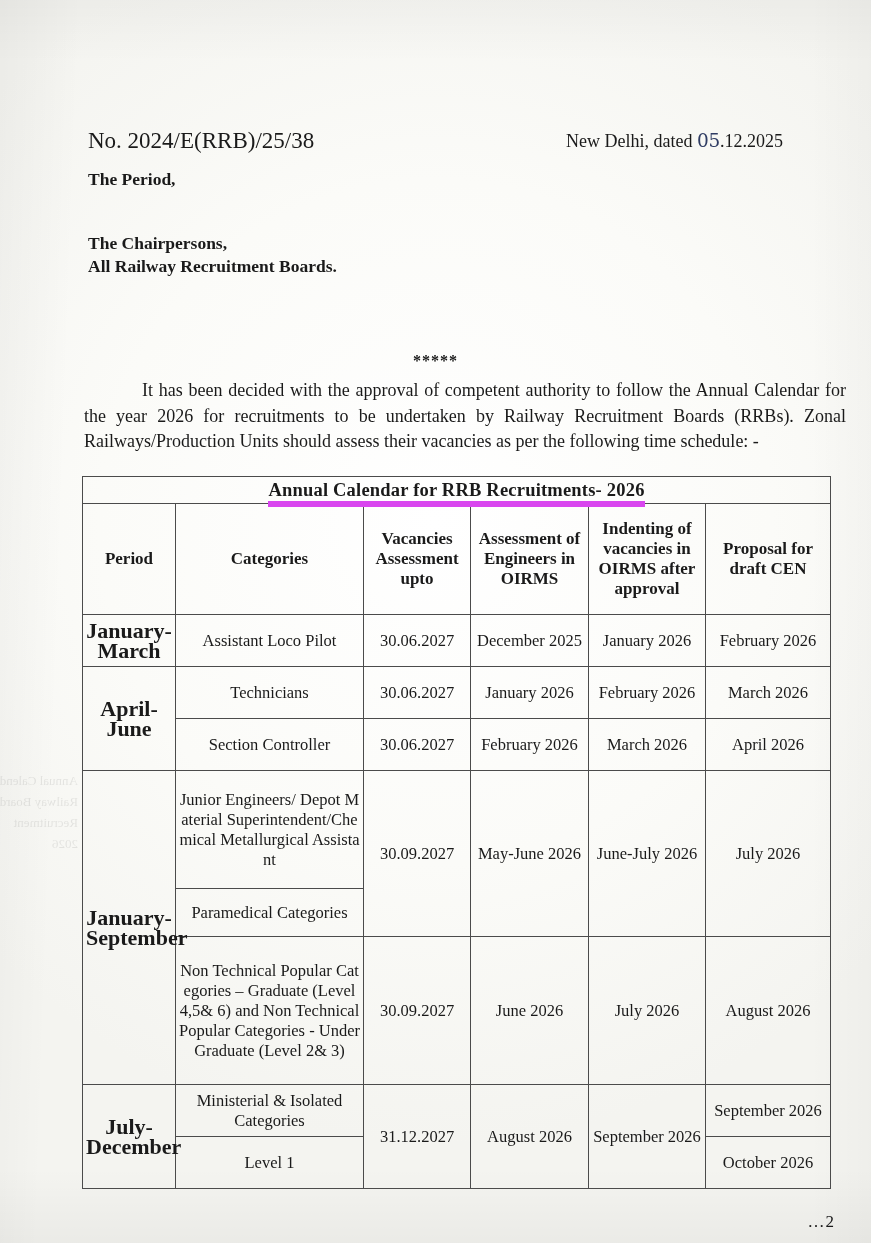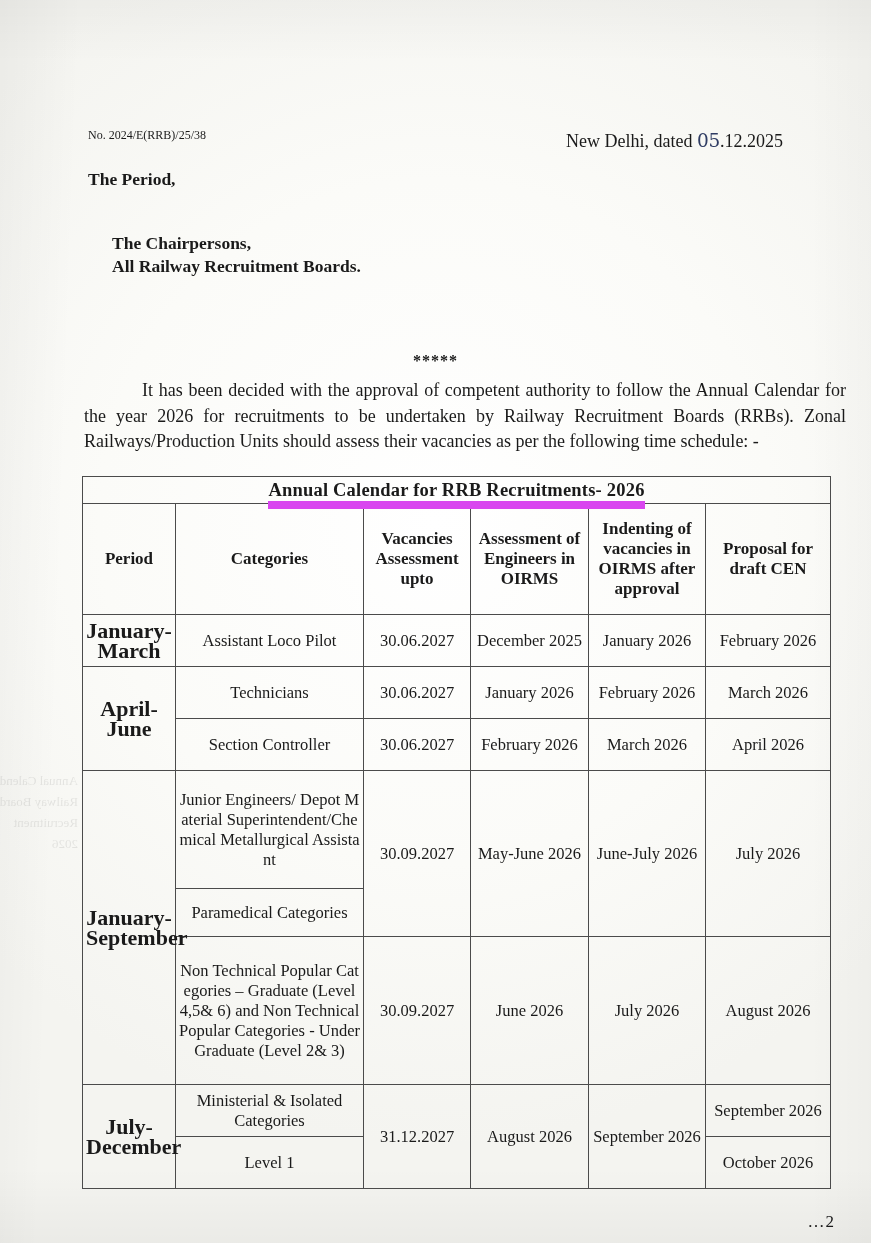--- a/index.html
+++ b/index.html
@@ -75,21 +75,21 @@
     font-family: "DejaVu Sans", sans-serif;
     font-size: 17px;
     font-weight: bold;
   }
 
   
   .refline {
     position: absolute;
     left: 88px;
     top: 128px;
-    font-size: 12px;
+    font-size: 23px;
     white-space: nowrap;
   }
   .dateline {
     position: absolute;
     left: 566px;
     top: 130px;
     font-size: 18px;
     white-space: nowrap;
   }
   .inkdate {
@@ -103,21 +103,21 @@
   
   .addr {
     position: absolute;
     left: 88px;
     font-weight: bold;
     font-size: 17.5px;
     line-height: 23px;
     white-space: nowrap;
   }
   .addr.a1 { top: 168px; }
-  .addr.a2 { top: 232px; margin-left: 24px; }
+  .addr.a2 { top: 232px; }
 
   
   .subject {
     position: absolute;
     left: 140px;
     top: 308px;
     width: 706px;
     font-weight: bold;
     font-size: 17.5px;
     line-height: 25px;
@@ -167,21 +167,21 @@
     padding: 3px 3px;
     line-height: 20px;
   }
   td.title-cell {
     font-weight: bold;
     font-size: 18.5px;
     padding: 6px 0 7px;
     letter-spacing: 0.2px;
   }
   td.title-cell span {
-    border-bottom: 8px solid #d946ef;
+    border-bottom: 6px solid #d946ef;
     padding-bottom: 1px;
   }
   td.hdr {
     font-weight: bold;
     font-size: 17px;
     line-height: 21px;
     height: 104px;
   }
   td.period {
     font-weight: bold;

